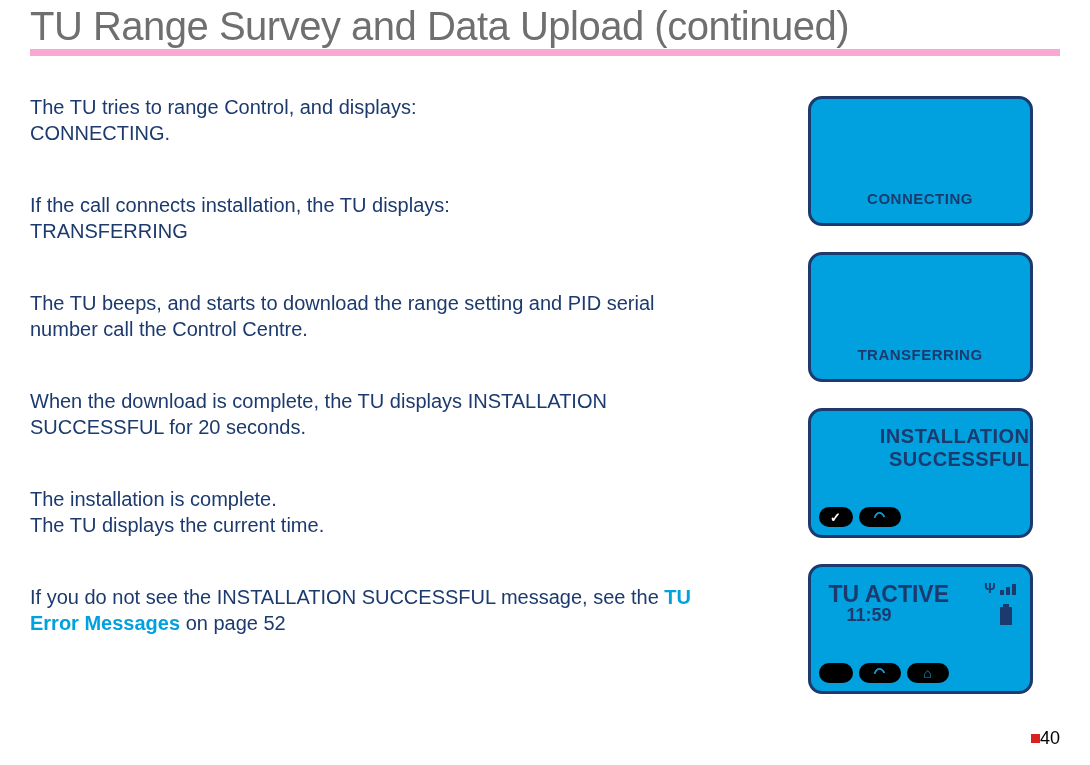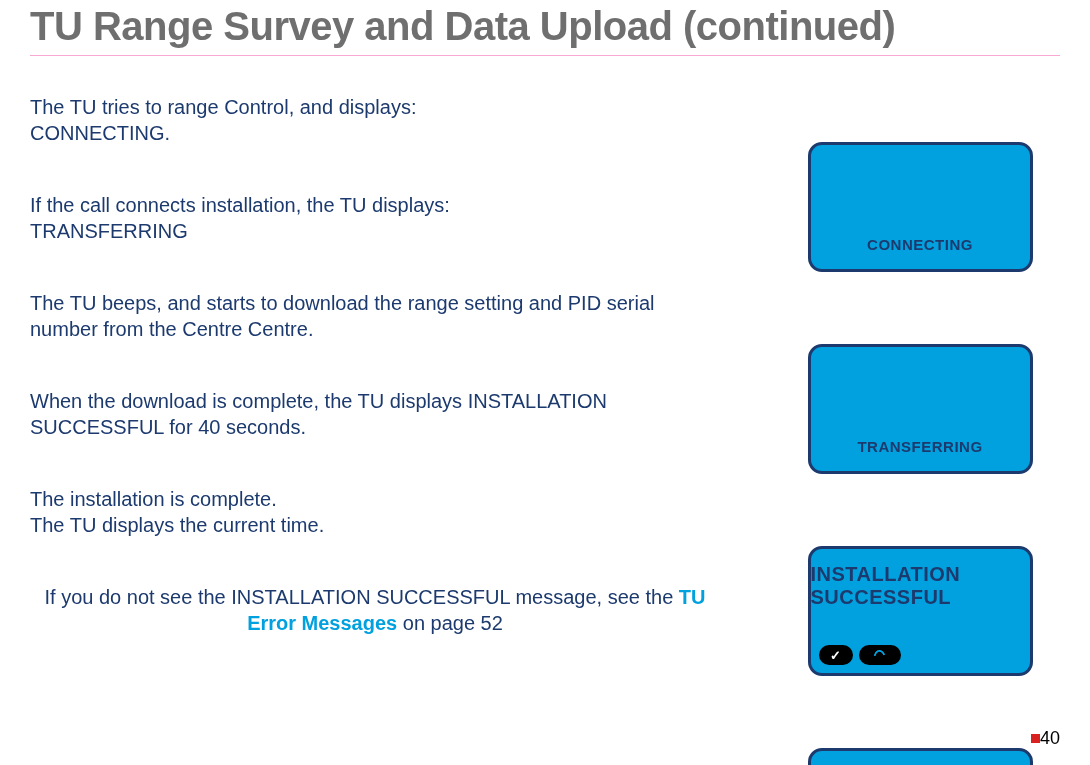--- a/index.html
+++ b/index.html
@@ -6,75 +6,73 @@
   body {
     width: 1090px;
     height: 765px;
     font-family: "Gill Sans", "Gill Sans MT", "Trebuchet MS", sans-serif;
     background: #fff;
     position: relative;
     padding: 0 30px;
   }
   h1.page-title {
     font-size: 40px;
-    font-weight: 700;
+    font-weight: 400;
     color: #6f6f6f;
     padding-top: 4px;
-    border-bottom: 1px solid #f9a8d4;
-    padding-bottom: 6px;
+    border-bottom: 7px solid #f9a8d4;
     letter-spacing: -0.5px;
   }
   .content {
     display: flex;
     margin-top: 38px;
   }
   .left-col {
     flex: 1;
     color: #1c3a6e;
     font-size: 20px;
     line-height: 1.3;
     padding-right: 60px;
   }
   .para { margin-bottom: 46px; }
-  .para:last-child { margin-bottom: 13px; text-align: center; }
+  .para:last-child { margin-bottom: 13px; }
   .bold { font-weight: 400; }
   .link { color: #00a1de; font-weight: 700; }
   .right-col {
     width: 280px;
     display: flex;
     flex-direction: column;
     gap: 26px;
     padding-top: 2px;
     align-items: center;
   }
   .device-screen {
     width: 225px;
     height: 130px;
     background: #00a1de;
     border: 3px solid #1c3a6e;
     border-radius: 14px;
     position: relative;
     color: #1c3a6e;
     font-family: Arial, sans-serif;
     font-weight: 700;
-    margin-top: 46px;
   }
   .screen-text-bottom {
     position: absolute;
     bottom: 16px;
     left: 0; right: 0;
     text-align: center;
     font-size: 15px;
     letter-spacing: 0.5px;
   }
   .screen-text-top {
     position: absolute;
     top: 14px;
-    left: 0; right: 0;
-    text-align: left;
+    left: 8px; right: 0;
+    text-align: right;
     font-size: 20px;
     line-height: 1.15;
     letter-spacing: 0.5px;
   }
   .active-label {
     position:absolute;
     top:14px; left:18px;
     font-size:23px;
   }
   .active-time {
@@ -153,25 +151,25 @@
       <span>The TU tries to range Control, and displays:</span><br>
       <span class="bold">CONNECTING.</span>
     </div>
 
     <div class="para">
       <span>If the call connects installation, the TU displays:</span><br>
       <span class="bold">TRANSFERRING</span>
     </div>
 
     <div class="para">
-      <span>The TU beeps, and starts to download the range setting and PID serial number from the Centre Centre.</span>
-    </div>
-
-    <div class="para">
-      <span>When the download is complete, the TU displays </span><span class="bold">INSTALLATION SUCCESSFUL</span><span> for 40 seconds.</span>
+      <span>The TU beeps, and starts to download the range setting and PID serial number call the Control Centre.</span>
+    </div>
+
+    <div class="para">
+      <span>When the download is complete, the TU displays </span><span class="bold">INSTALLATION SUCCESSFUL</span><span> for 20 seconds.</span>
     </div>
 
     <div class="para">
       <span>The installation is complete.</span><br>
       <span>The TU displays the current time.</span>
     </div>
 
     <div class="para">
       <span>If you do not see the </span><span class="bold">INSTALLATION SUCCESSFUL</span><span> message, see the </span><span class="link">TU Error Messages</span><span> on page 52</span>
     </div>

